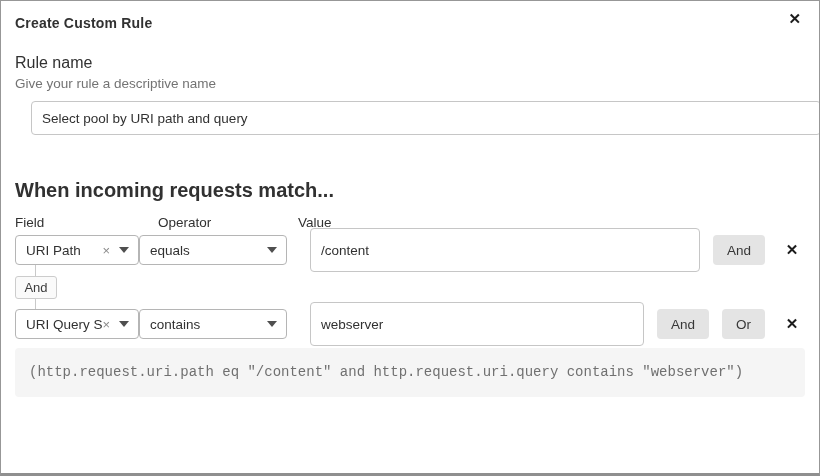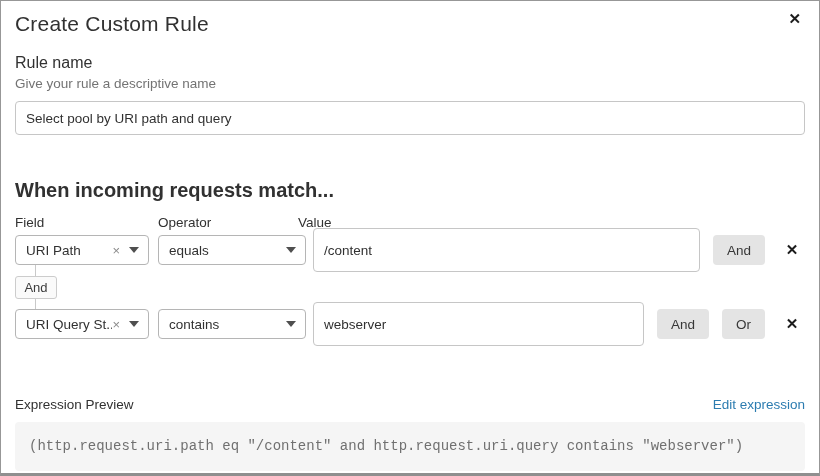--- a/index.html
+++ b/index.html
@@ -8,43 +8,43 @@
     position:relative;
     width:820px; height:476px;
     background:#ffffff;
     border:1px solid #979797;
     border-bottom:3px solid #8f8f8f;
     font-family:"Liberation Sans", sans-serif;
     color:#313131;
     padding:0 14px;
     overflow:hidden;
   }
-  .title { margin-top:10px; font-size:21px; font-weight:normal; line-height:25px; letter-spacing:.2px; }
+  .title { margin-top:10px; font-size:14px; font-weight:bold; line-height:25px; letter-spacing:.2px; }
   .close-btn {
     position:absolute; top:7px; right:16px;
     font-size:15px; font-weight:700; color:#1c1c1c;
     cursor:pointer; line-height:18px; padding:2px;
   }
   .rule-label { margin-top:19px; font-size:16px; line-height:16px; }
   .rule-helper { margin-top:4px; font-size:13.5px; line-height:17px; color:#737373; }
   .text-input {
     display:flex; align-items:center;
     height:28px; border:1px solid #c6c6c6; border-radius:4px;
     padding:16px 10px; font-size:13.5px; background:#fff; color:#313131;
-    white-space:nowrap; overflow:hidden;
+    white-space:nowrap; overflow:hidden;margin-left:16px;
   }
   .rule-input { margin-top:9px; width:100%; }
   .section-heading { margin-top:46px; font-size:20px; font-weight:bold; line-height:18px; }
   .col-labels { display:flex; margin-top:15px; font-size:13.5px; line-height:17px; }
   .col-field { width:143px; }
   .col-op { width:140px; }
   .match-row { display:flex; align-items:center; margin-top:4px; height:30px; }
   .row2 { margin-top:0; }
   .dropdown {
-    width:134px; height:30px; margin-right:9px;
+    width:124px; height:30px; 
     border:1px solid #b5b5b5; border-radius:4px;
     display:flex; align-items:center;
     padding:0 9px 0 10px; font-size:13.5px; background:#fff;
     cursor:pointer;
   }
   .dropdown.op { width:148px; margin-right:7px; }
   .dd-label { flex:1; white-space:nowrap; overflow:hidden; }
   .dd-clear { color:#8a8a8a; font-size:13px; margin-right:9px; cursor:pointer; }
   .caret {
     width:0; height:0; flex:0 0 auto;
@@ -136,19 +136,15 @@
     <div class="dropdown op">
       <span class="dd-label">contains</span>
       <span class="caret"></span>
     </div>
     <div class="text-input value-input">webserver</div>
     <button class="conj-btn">And</button>
     <button class="conj-btn">Or</button>
     <div class="remove-x">✕</div>
   </div>
 
-  <div class="expr-header">
-    <div class="expr-label">Expression Preview</div>
-    <a class="expr-link" style="color: rgb(44, 124, 176);">Edit expression</a>
-  </div>
   <div class="code-block">(http.request.uri.path eq "/content" and http.request.uri.query contains "webserver")</div>
 
 </div>
 
 </body></html>

